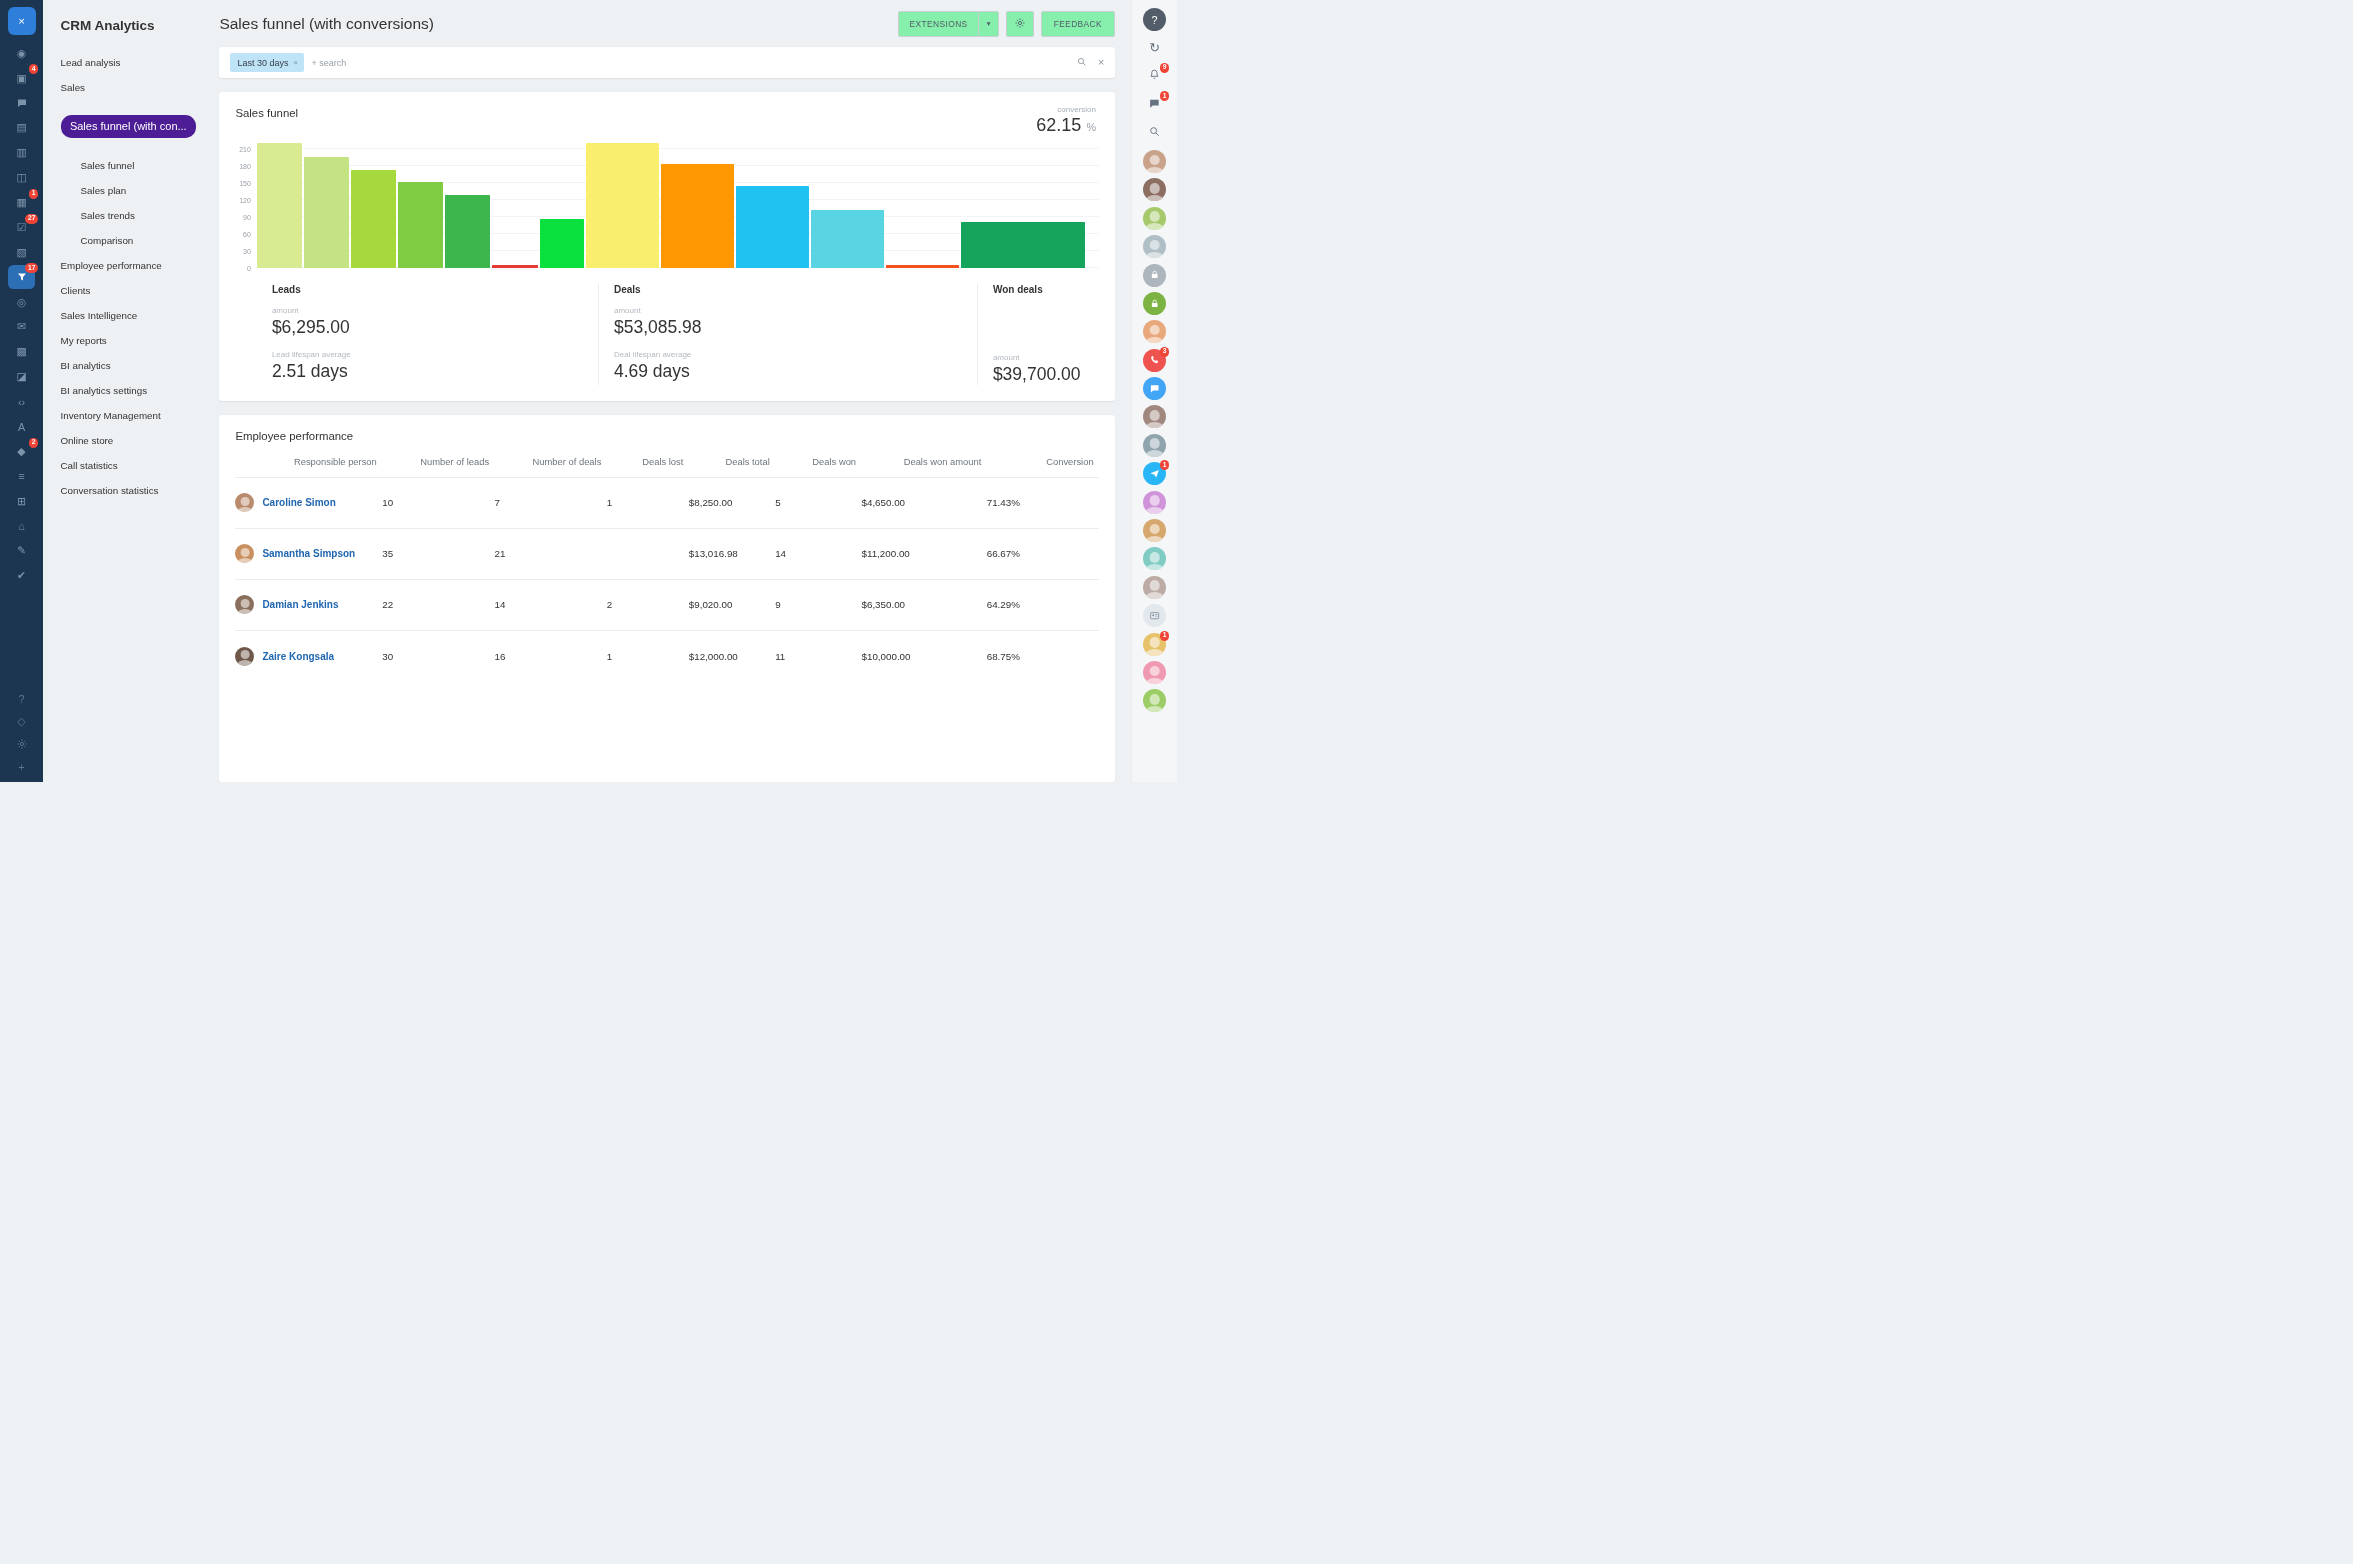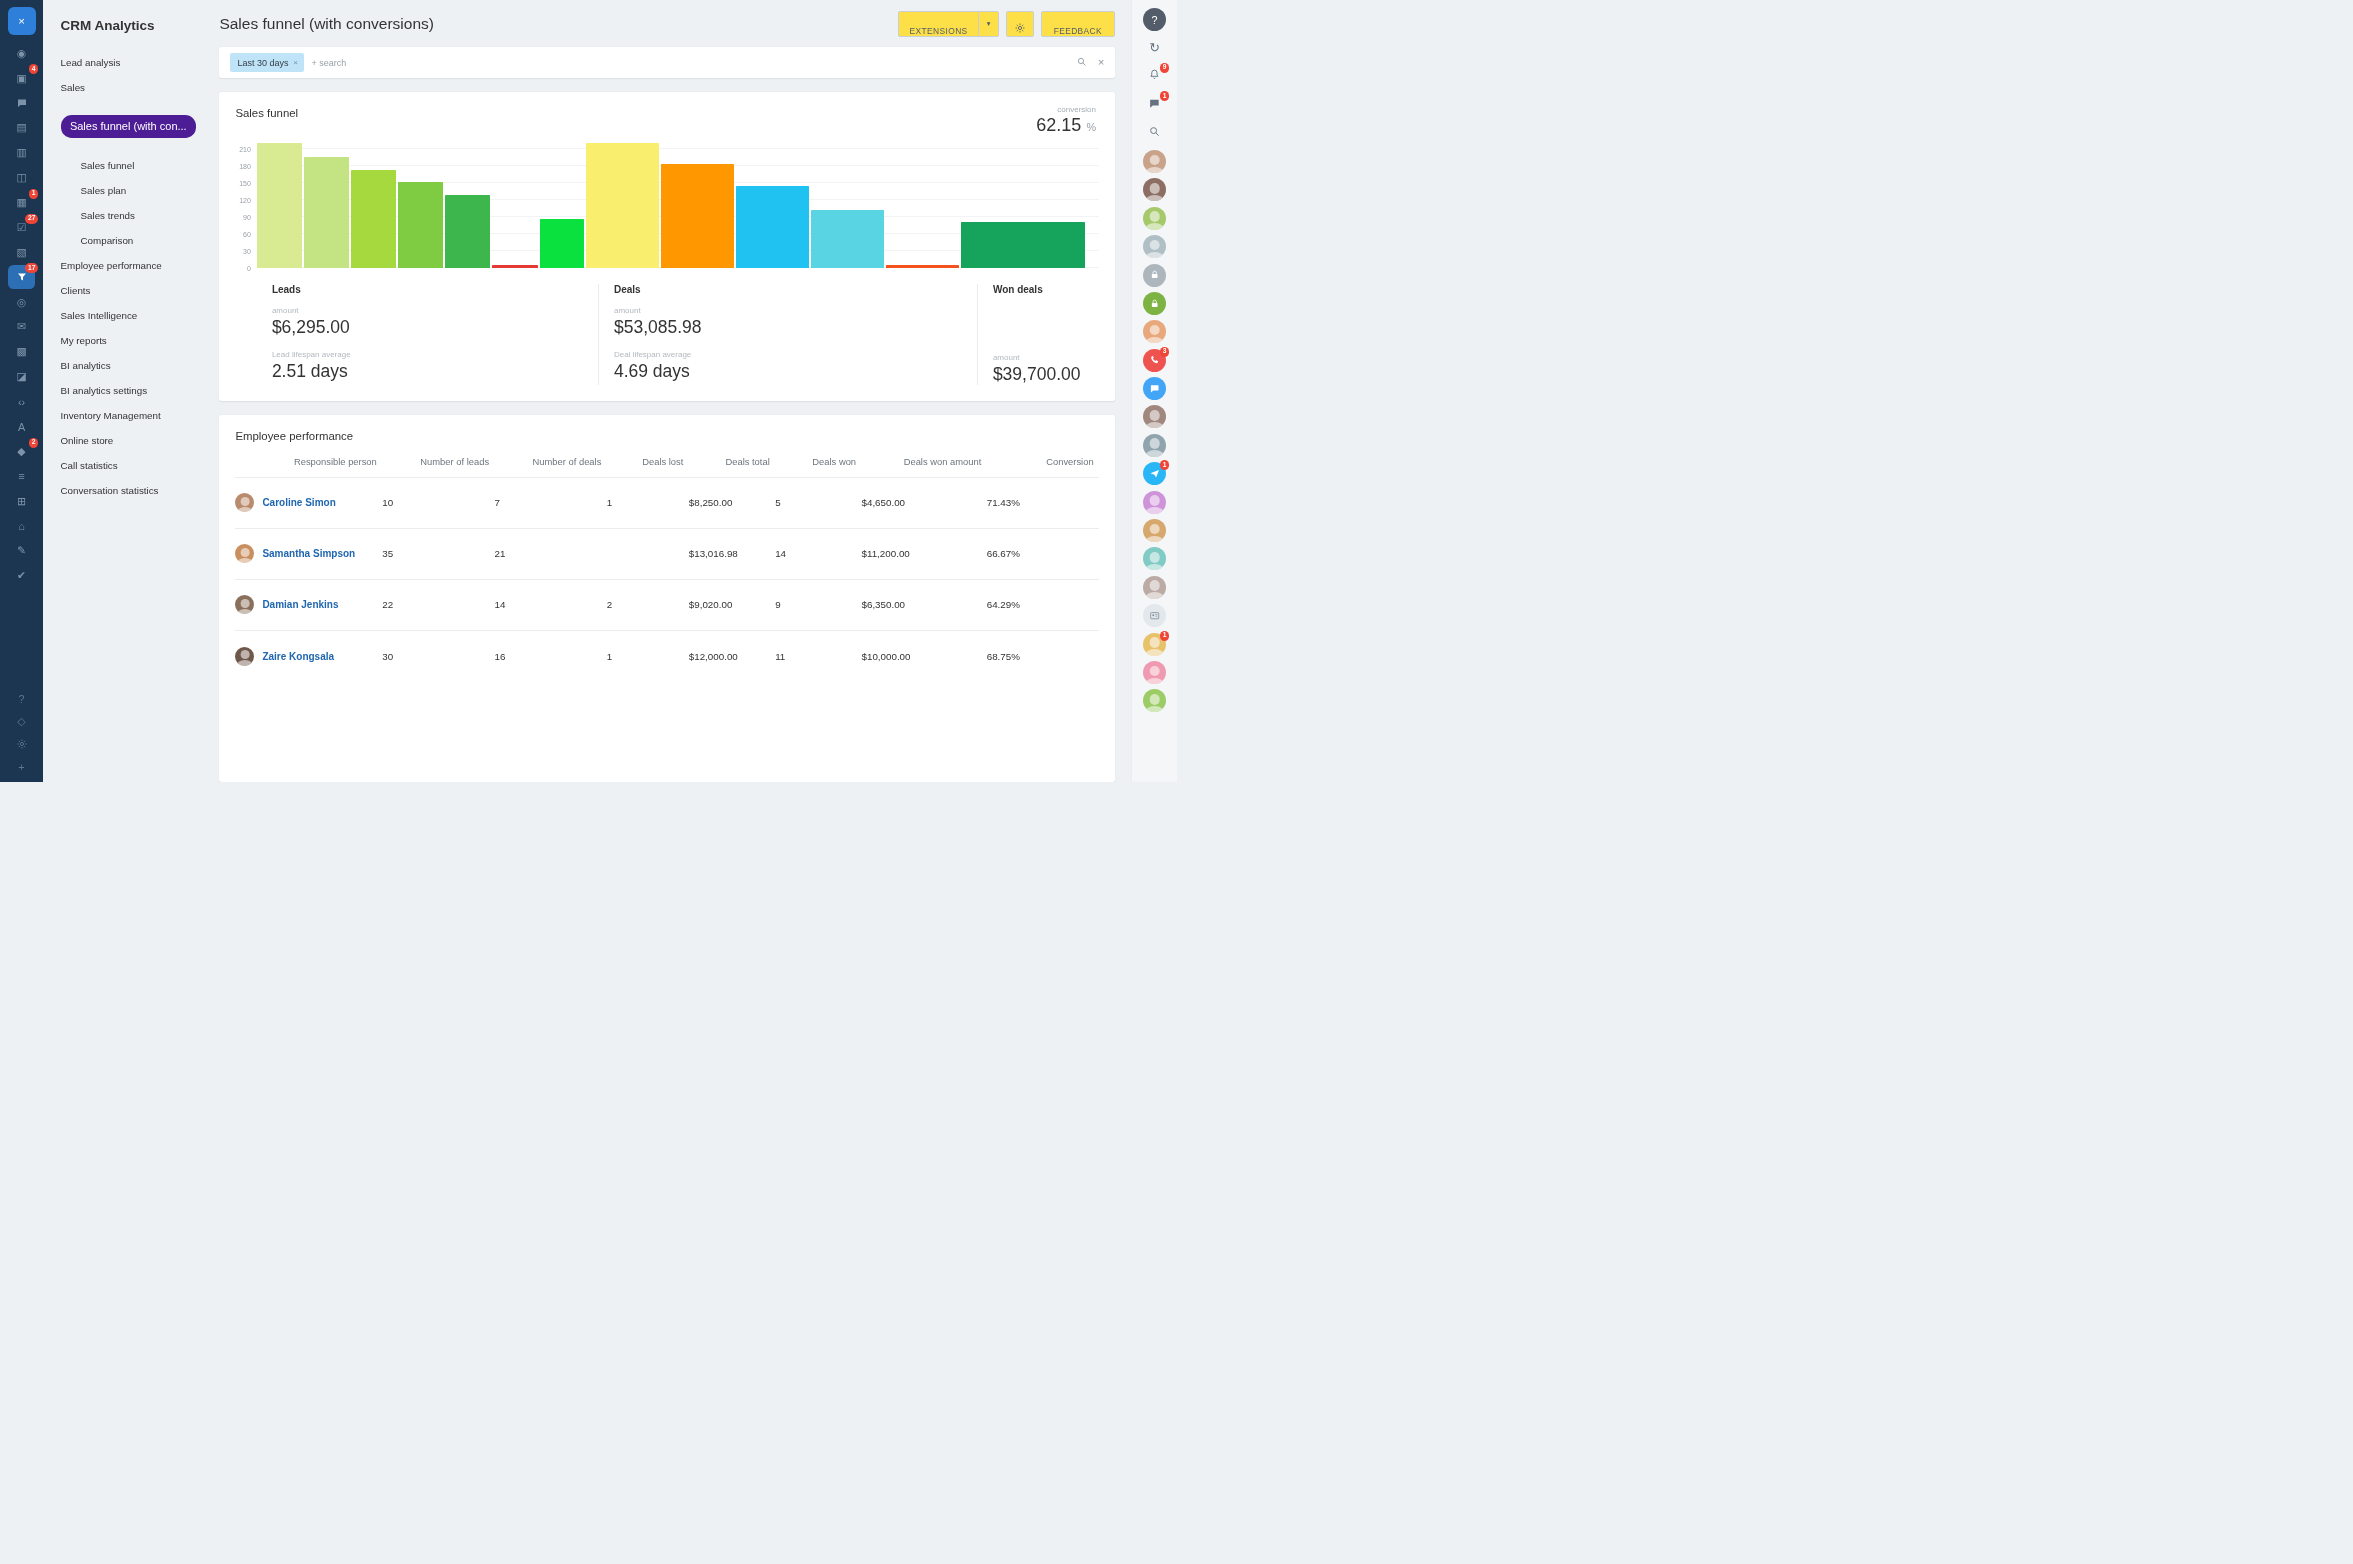--- a/index.html
+++ b/index.html
@@ -28,21 +28,21 @@
   .menu-item.lvl1{padding-left:9.4px}
   .menu-item.lvl2{padding-left:20px}
   .menu-item.active{background:#4c1d95;color:#fff;border-radius:10.8px;padding:5.4px 9.4px 6px;margin:15px 0;
                     width:fit-content;max-width:141px;font-size:11px}
 
   
   main{flex:1;min-width:0;padding:0 16px 0 9.4px;display:flex;flex-direction:column}
   .page-header{display:flex;align-items:center;justify-content:space-between;height:47px;flex-shrink:0}
   .page-title{font-size:15.5px;font-weight:400;color:#333}
   .actions{display:flex;gap:6.7px;align-items:center}
-  .btn{height:26px;display:flex;align-items:flex-end;background:#fde047;border:0.7px solid #c9cfd5;border-radius:2px;
+  .btn{height:26px;display:flex;align-items:center;background:#86efac;border:0.7px solid #c9cfd5;border-radius:2px;
        font-size:8.4px;letter-spacing:0.4px;color:#525c69;padding:0 12px;cursor:pointer}
   .btn.split{padding:0}
   .btn.split .lbl{padding:0 10.8px}
   .btn.split .caret{border-left:0.7px solid #c9cfd5;padding:0 7.4px;height:100%;display:flex;align-items:center;font-size:7.4px}
   .btn.iconbtn{width:28px;padding:0;justify-content:center}
   .btn.iconbtn svg{width:12px;height:12px}
 
   .search-card{background:#fff;border-radius:2.7px;height:31px;display:flex;align-items:center;padding:0 10.8px;
                box-shadow:0 0.7px 1.3px rgba(60,70,80,.1);margin-bottom:13.5px;flex-shrink:0}
   .chip{background:#bfe3f7;border-radius:2px;height:19px;display:flex;align-items:center;font-size:9px;

